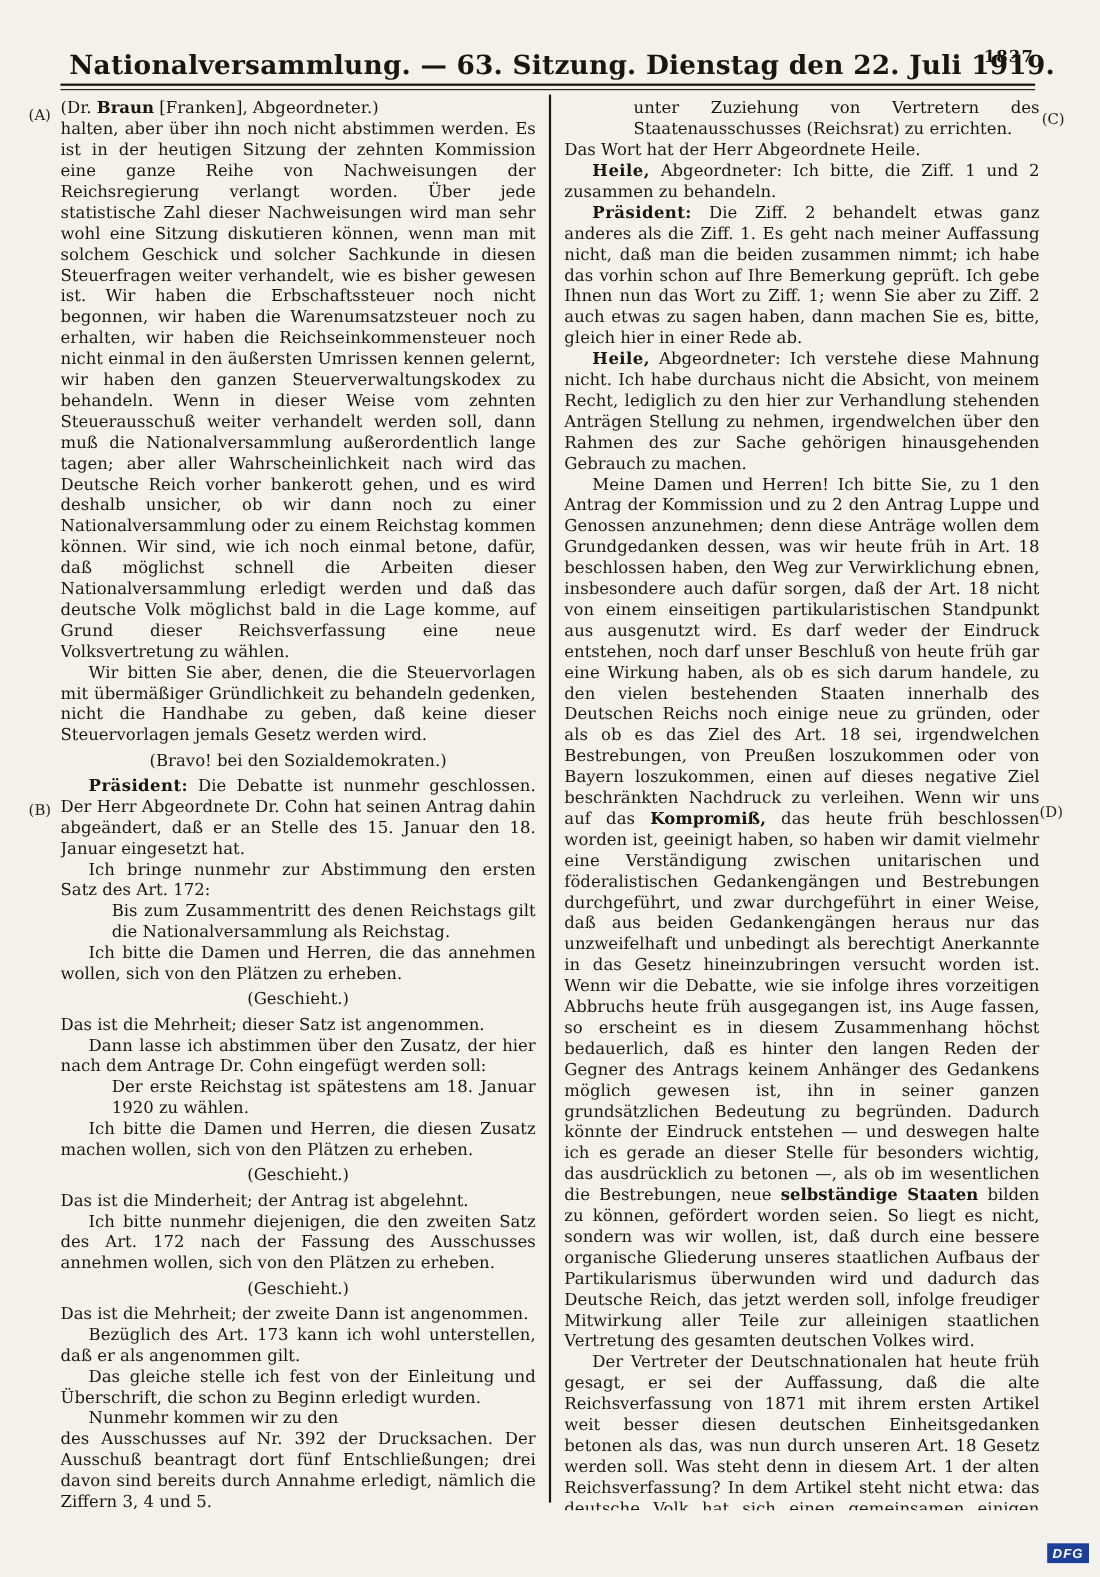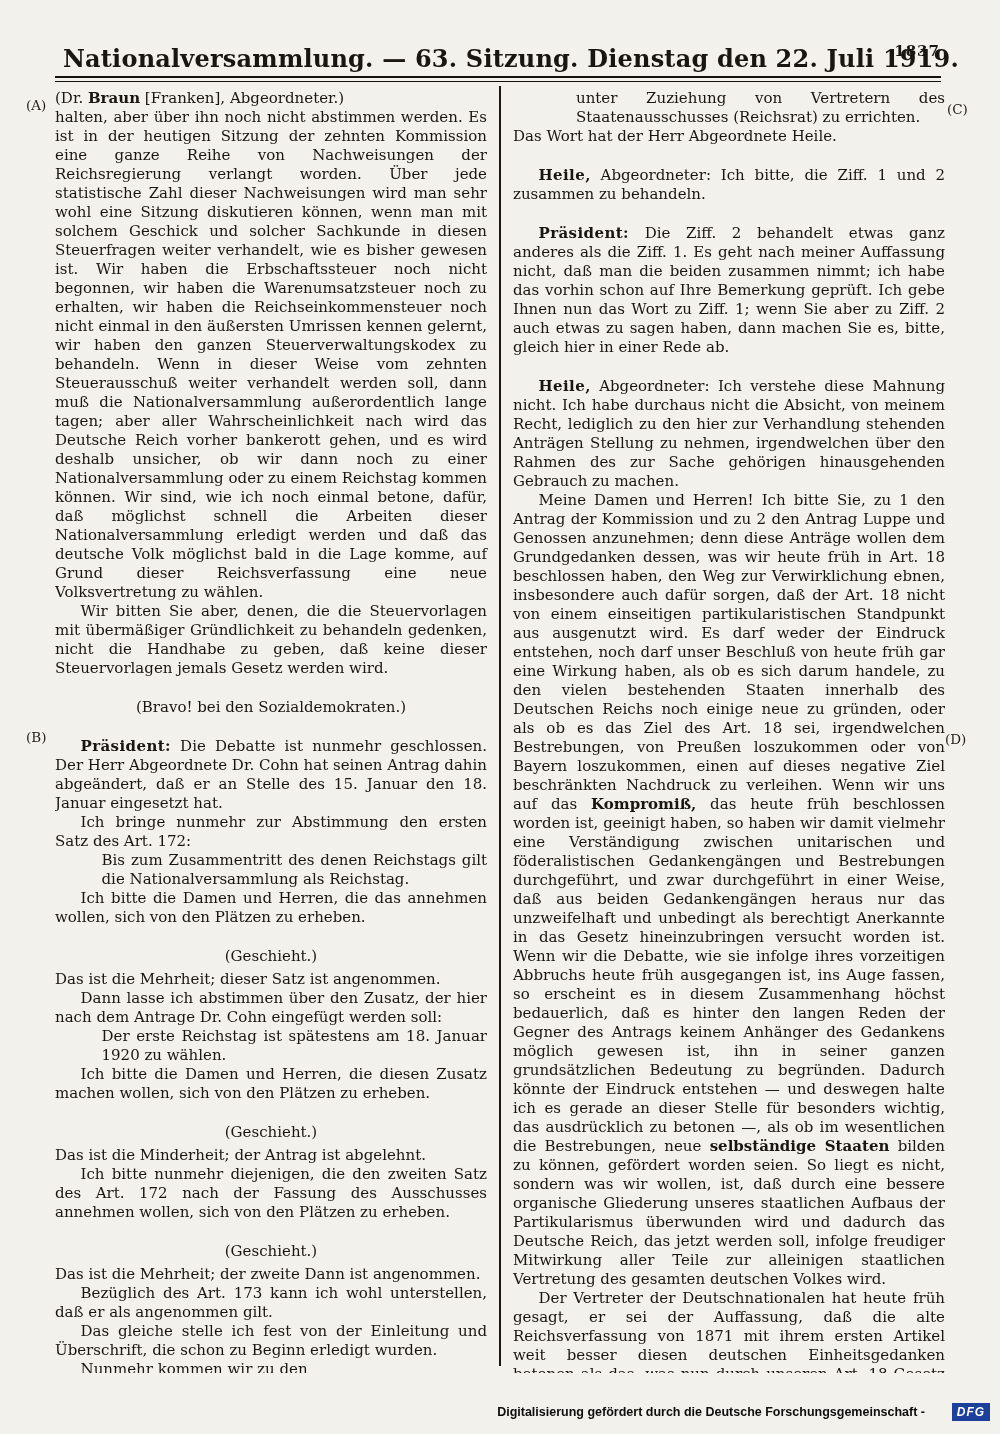--- a/index.html
+++ b/index.html
@@ -31,22 +31,22 @@
   .col{width:432px;font-size:15px;line-height:19px;text-align:justify;hyphens:auto;}
   .divider{
     position:absolute;left:499px;top:86px;width:2px;height:1280px;background:#1c1813;
   }
   
   .col p{margin:0;padding:0;text-indent:1.7em;}
   .col p.flush{text-indent:0;}
   .col p.center{text-align:center;text-indent:0;}
   .col p.bq{margin-left:3.1em;text-indent:0;}
   .col p.bq2{margin-left:4.2em;text-indent:0;}
-  .col p.gap{margin-top:20px;}
-  .col p.sgap{margin-top:20px;margin-bottom:4px;text-align:center;}
+  .col p.gap{margin-top:0;}
+  .col p.sgap{margin-top:4px;margin-bottom:4px;text-align:center;}
   .col p.heading{text-align:center;text-indent:0;font-weight:bold;font-size:17px;margin:3px 0 2px 0;}
   .lead{font-weight:bold;letter-spacing:.4px;}
   .b{font-weight:bold;}
   
   .marker{position:absolute;font-size:13.5px;color:#201c17;font-family:"DejaVu Serif",serif;}
   .m-a{left:26px;top:97px;}
   .m-b{left:26px;top:729px;}
   .m-c{left:947px;top:101px;}
   .m-d{left:945px;top:731px;}
   
@@ -114,17 +114,16 @@
       <p class="gap"><span class="lead">Heile,</span><span> Abgeordneter:  Ich bitte, die Ziff. 1 und 2 zusammen zu behandeln.</span></p>
       <p class="gap"><span class="lead">Präsident:</span><span> Die Ziff. 2 behandelt etwas ganz anderes als die Ziff. 1.  Es geht nach meiner Auffassung nicht, daß man die beiden zusammen nimmt; ich habe das vorhin schon auf Ihre Bemerkung geprüft.  Ich gebe Ihnen nun das Wort zu Ziff. 1; wenn Sie aber zu Ziff. 2 auch etwas zu sagen haben, dann machen Sie es, bitte, gleich hier in einer Rede ab.</span></p>
       <p class="gap"><span class="lead">Heile,</span><span> Abgeordneter:  Ich verstehe diese Mahnung nicht.  Ich habe durchaus nicht die Absicht, von meinem Recht, lediglich zu den hier zur Verhandlung stehenden Anträgen Stellung zu nehmen, irgendwelchen über den Rahmen des zur Sache gehörigen hinausgehenden Gebrauch zu machen.</span></p>
       <p><span>Meine Damen und Herren! Ich bitte Sie, zu 1 den Antrag der Kommission und zu 2 den Antrag Luppe und Genossen anzunehmen; denn diese Anträge wollen dem Grundgedanken dessen, was wir heute früh in Art. 18 beschlossen haben, den Weg zur Verwirklichung ebnen, insbesondere auch dafür sorgen, daß der Art. 18 nicht von einem einseitigen partikularistischen Standpunkt aus ausgenutzt wird.  Es darf weder der Eindruck entstehen, noch darf unser Beschluß von heute früh gar eine Wirkung haben, als ob es sich darum handele, zu den vielen bestehenden Staaten innerhalb des Deutschen Reichs noch einige neue zu gründen, oder als ob es das Ziel des Art. 18 sei, irgendwelchen Bestrebungen, von Preußen loszukommen oder von Bayern loszukommen, einen auf dieses negative Ziel beschränkten Nachdruck zu verleihen. Wenn wir uns auf das </span><span class="b">Kompromiß,</span><span> das heute früh beschlossen worden ist, geeinigt haben, so haben wir damit vielmehr eine Verständigung zwischen unitarischen und föderalistischen Gedankengängen und Bestrebungen durchgeführt, und zwar durchgeführt in einer Weise, daß aus beiden Gedankengängen heraus nur das unzweifelhaft und unbedingt als berechtigt Anerkannte in das Gesetz hineinzubringen versucht worden ist.  Wenn wir die Debatte, wie sie infolge ihres vorzeitigen Abbruchs heute früh ausgegangen ist, ins Auge fassen, so erscheint es in diesem Zusammenhang höchst bedauerlich, daß es hinter den langen Reden der Gegner des Antrags keinem Anhänger des Gedankens möglich gewesen ist, ihn in seiner ganzen grundsätzlichen Bedeutung zu begründen. Dadurch könnte der Eindruck entstehen — und deswegen halte ich es gerade an dieser Stelle für besonders wichtig, das ausdrücklich zu betonen —, als ob im wesentlichen die Bestrebungen, neue </span><span class="b">selbständige Staaten</span><span> bilden zu können, gefördert worden seien.  So liegt es nicht, sondern was wir wollen, ist, daß durch eine bessere organische Gliederung unseres staatlichen Aufbaus der Partikularismus überwunden wird und dadurch das Deutsche Reich, das jetzt werden soll, infolge freudiger Mitwirkung aller Teile zur alleinigen staatlichen Vertretung des gesamten deutschen Volkes wird.</span></p>
       <p>Der Vertreter der Deutschnationalen hat heute früh gesagt, er sei der Auffassung, daß die alte Reichsverfassung von 1871 mit ihrem ersten Artikel weit besser diesen deutschen Einheitsgedanken betonen als das, was nun durch unseren Art. 18 Gesetz werden soll.  Was steht denn in diesem Art. 1 der alten Reichsverfassung?  In dem Artikel steht nicht etwa: das deutsche Volk hat sich einen gemeinsamen einigen Staat geschaffen; es steht auch nicht darin: die deutschen Stämme haben sich als einiges deutsches Volk zu einem Staate zusammengeschlossen; es</p>
     </div>
 
   </div>
 
   <div class="footer">
-    <span class="footer-text">Digitalisierung gefördert durch die Deutsche Forschungsgemeinschaft -</span>
     <span class="dfg-logo">DFG</span>
   </div>
 
 </div>
 
 </body></html>

